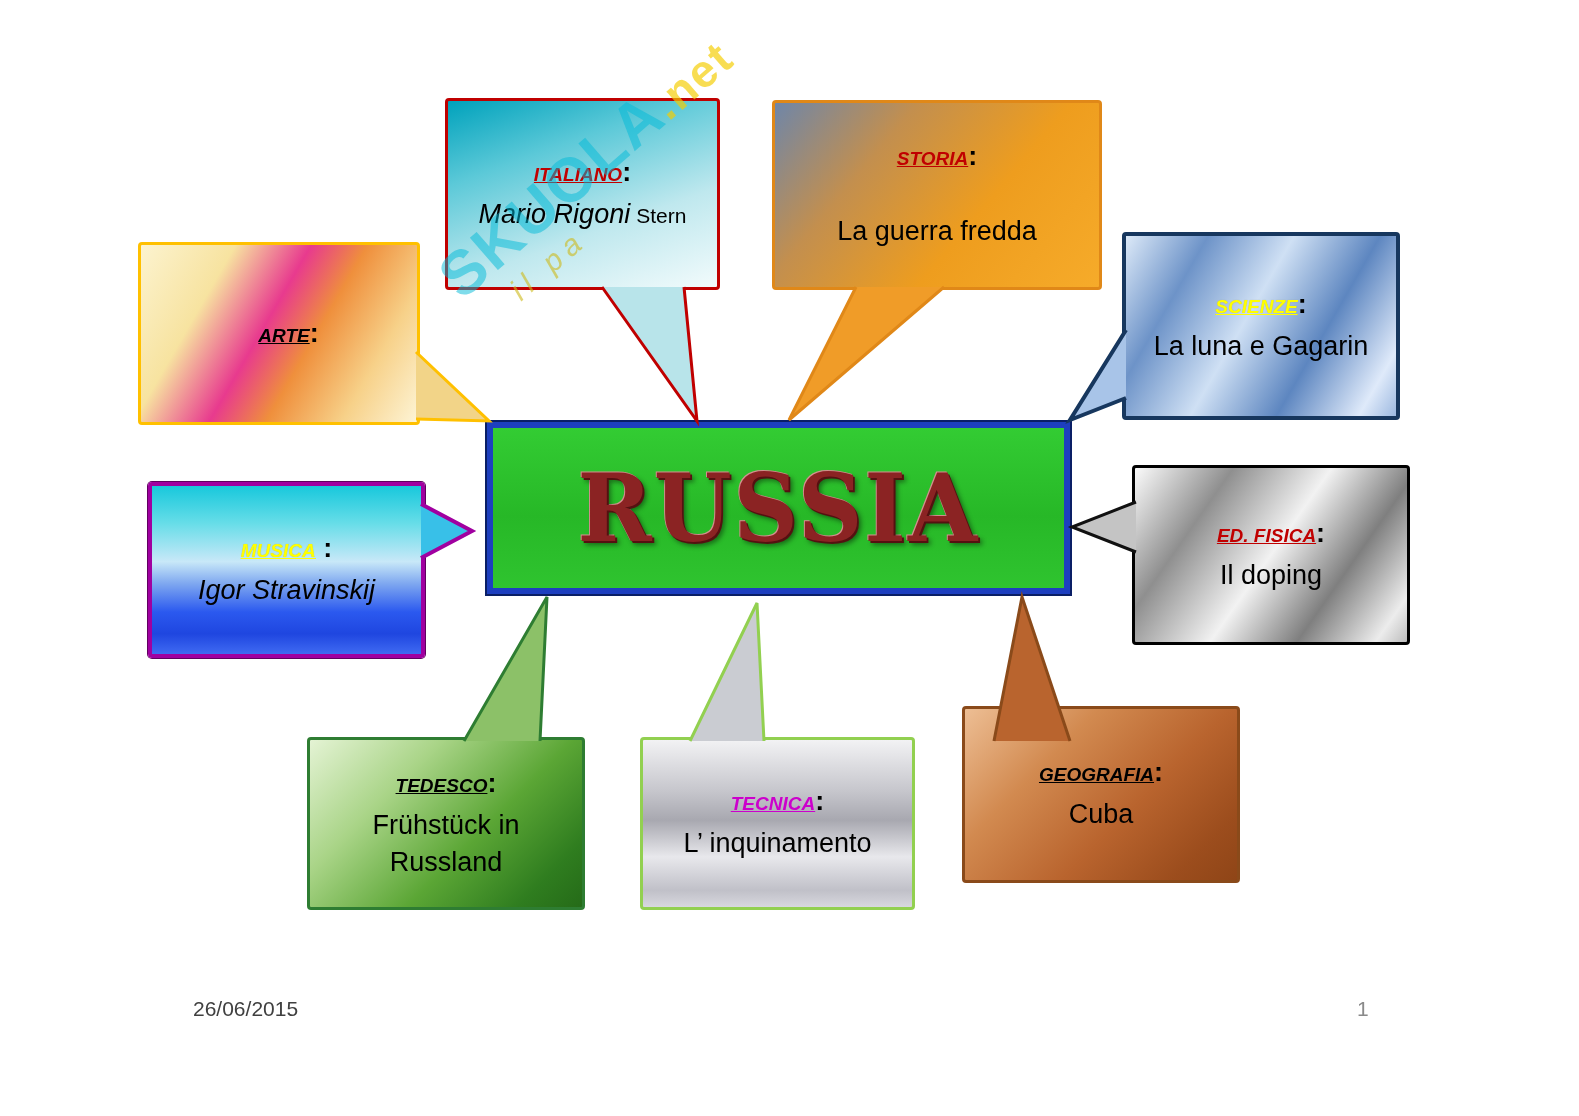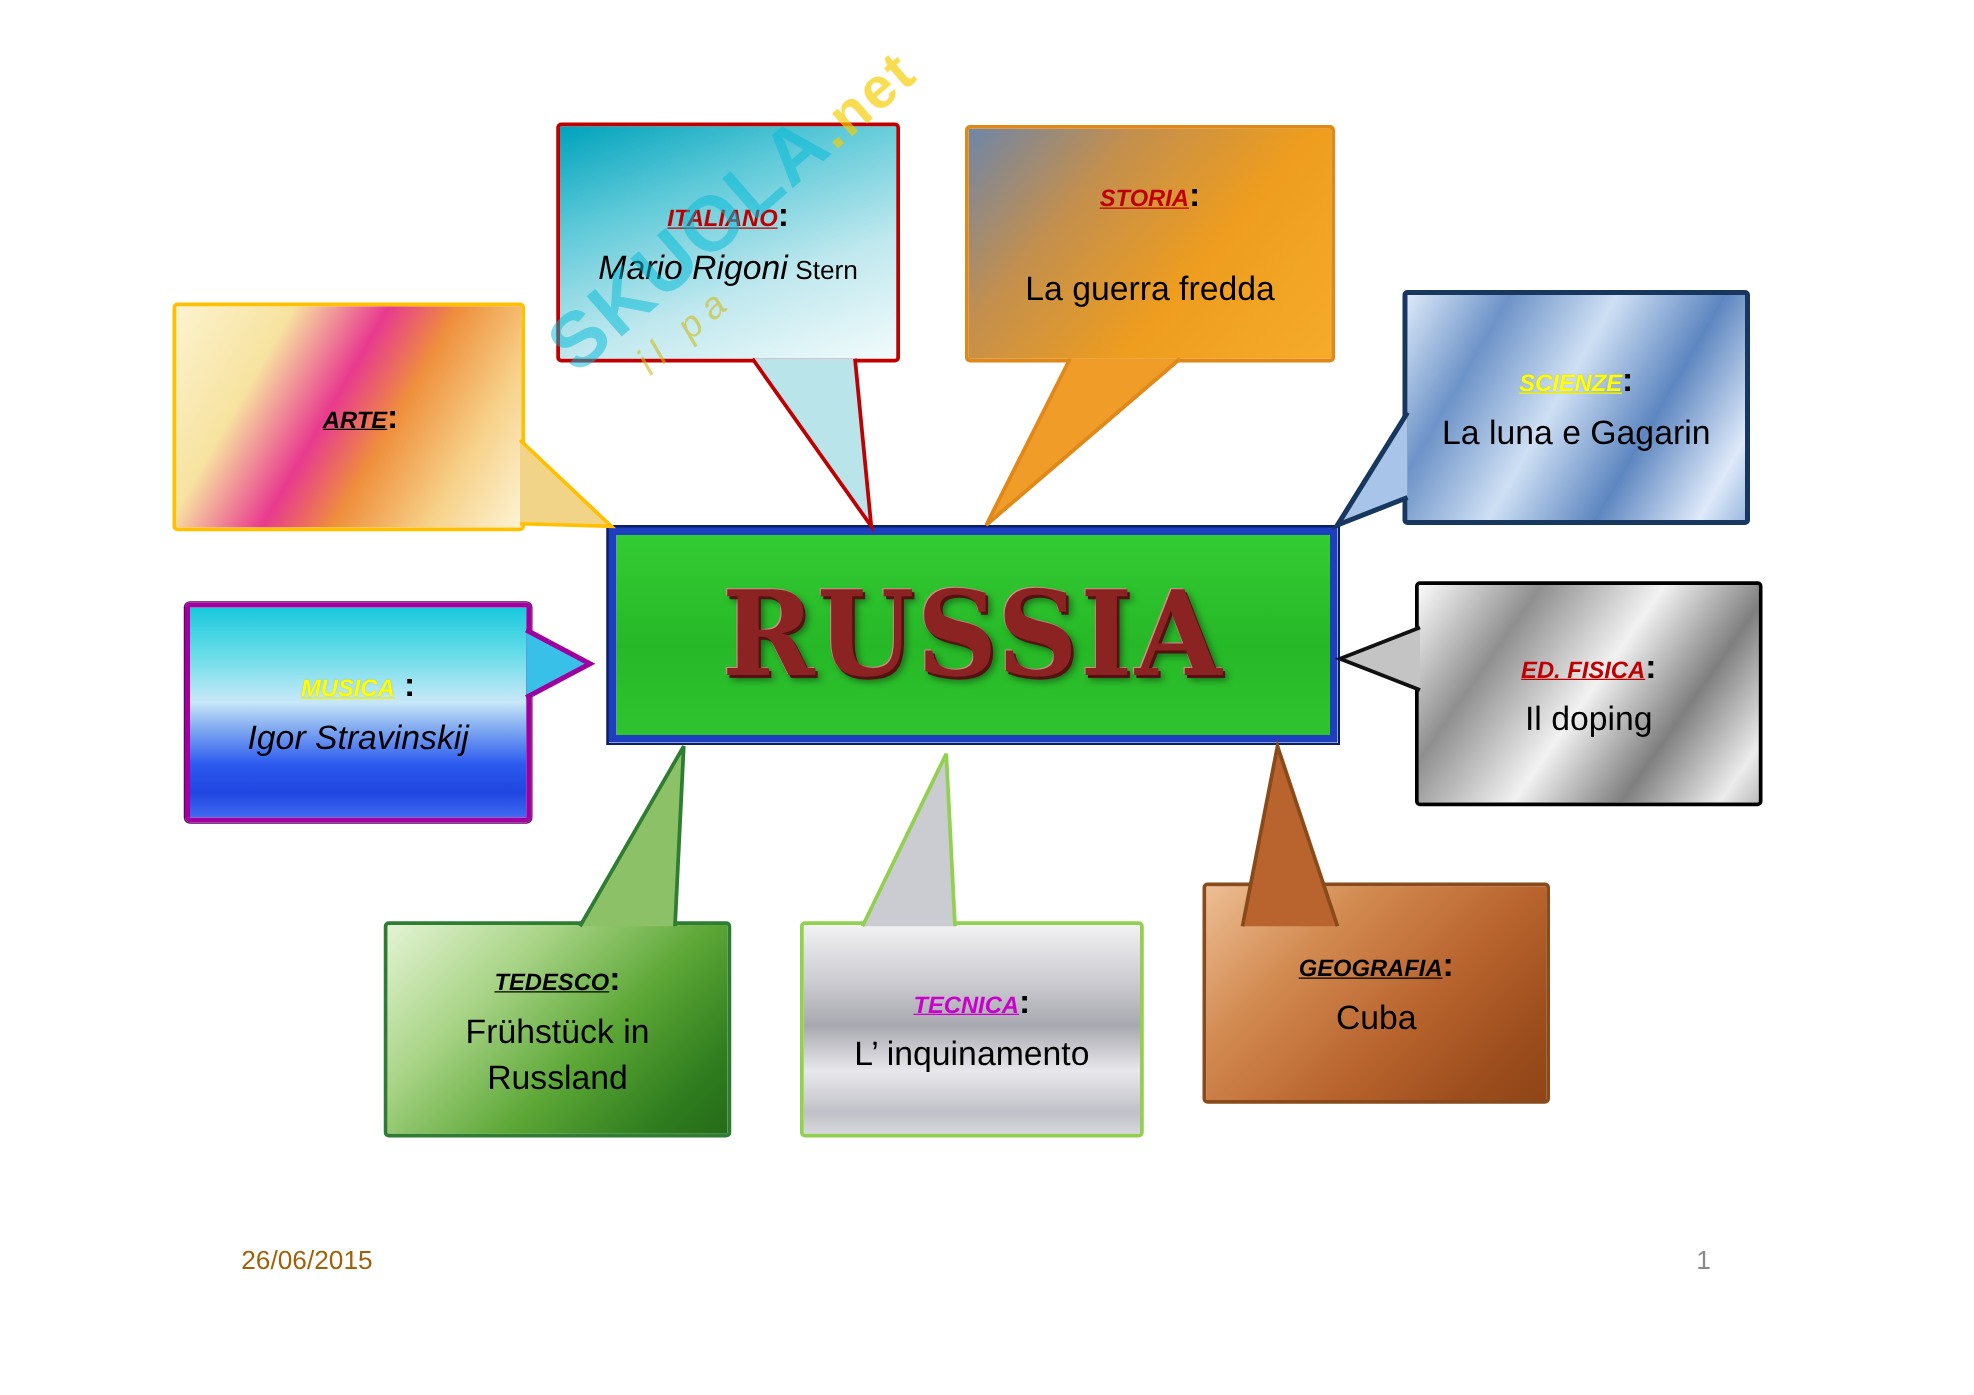--- a/index.html
+++ b/index.html
@@ -22,21 +22,21 @@
   .small{font-size:21px;font-style:normal;margin-left:6px;}
   .t-red{color:#c00000;}
   .t-yellow{color:#ffff00;text-shadow:0 0 1px rgba(120,120,0,.4);}
   .t-magenta{color:#cc00cc;}
   .t-black{color:#000000;}
 
   
   .n-italiano{left:445px;top:98px;width:275px;height:192px;
     border:3px solid #c00000;
     background:linear-gradient(160deg,#00a2bc 0%,#5cc9d8 30%,#bfe8ee 65%,#f2fbfc 100%);}
-  .n-storia{left:772px;top:100px;width:296px;height:190px;
+  .n-storia{left:772px;top:100px;width:330px;height:190px;
     border:3px solid #e08818;
     background:linear-gradient(130deg,#6f86a8 0%,#c38f4e 30%,#ee9d1e 62%,#f6ab2a 100%);gap:33px;}
   .n-arte{left:138px;top:242px;width:282px;height:183px;
     border:3px solid #ffc000;
     background:linear-gradient(120deg,#fcf3cf 0%,#f7e3a0 25%,#e83a8e 45%,#ef8f3c 60%,#f7d189 80%,#fdf4d5 100%);padding-left:19px;}
   .n-scienze{left:1122px;top:232px;width:278px;height:188px;
     border:4px solid #17375e;
     background:linear-gradient(120deg,#dce9f8 0%,#6d93c8 22%,#cfe0f4 45%,#5d86c0 68%,#dfeafa 90%,#9db9e0 100%);}
   .n-musica{left:148px;top:482px;width:277px;height:176px;
     border:4px solid #a000a0;box-shadow:0 0 0 1px #600060;
@@ -74,21 +74,21 @@
   
   .watermark{
     position:absolute;left:428px;top:262px;z-index:5;pointer-events:none;
     transform:rotate(-41deg);transform-origin:0 0;white-space:nowrap;
   }
   .wm-brand{font-size:62px;font-weight:bold;color:rgba(0,185,215,.5);letter-spacing:2px;line-height:1;}
   .wm-tld{color:rgba(245,205,0,.68);font-size:46px;font-weight:bold;}
   .wm-tagline{font-size:30px;font-style:italic;color:rgba(205,185,25,.6);margin:2px 0 0 44px;letter-spacing:7px;}
 
   
-  .footer-date{position:absolute;left:193px;top:997px;font-size:21px;color:#a16207;z-index:1;}
+  .footer-date{position:absolute;left:193px;top:997px;font-size:21px;color:#404040;z-index:1;}
   .footer-page{position:absolute;left:1357px;top:997px;font-size:21px;color:#8a8a8a;z-index:1;}
 </style>
 </head>
 <body>
 
 <div class="slide">
 
   <svg class="tails" width="1579" height="1116" viewBox="0 0 1579 1116">
     <g>
       <path d="M602,287 L697,421 L684,287 Z" fill="#b8e4ea"></path>

